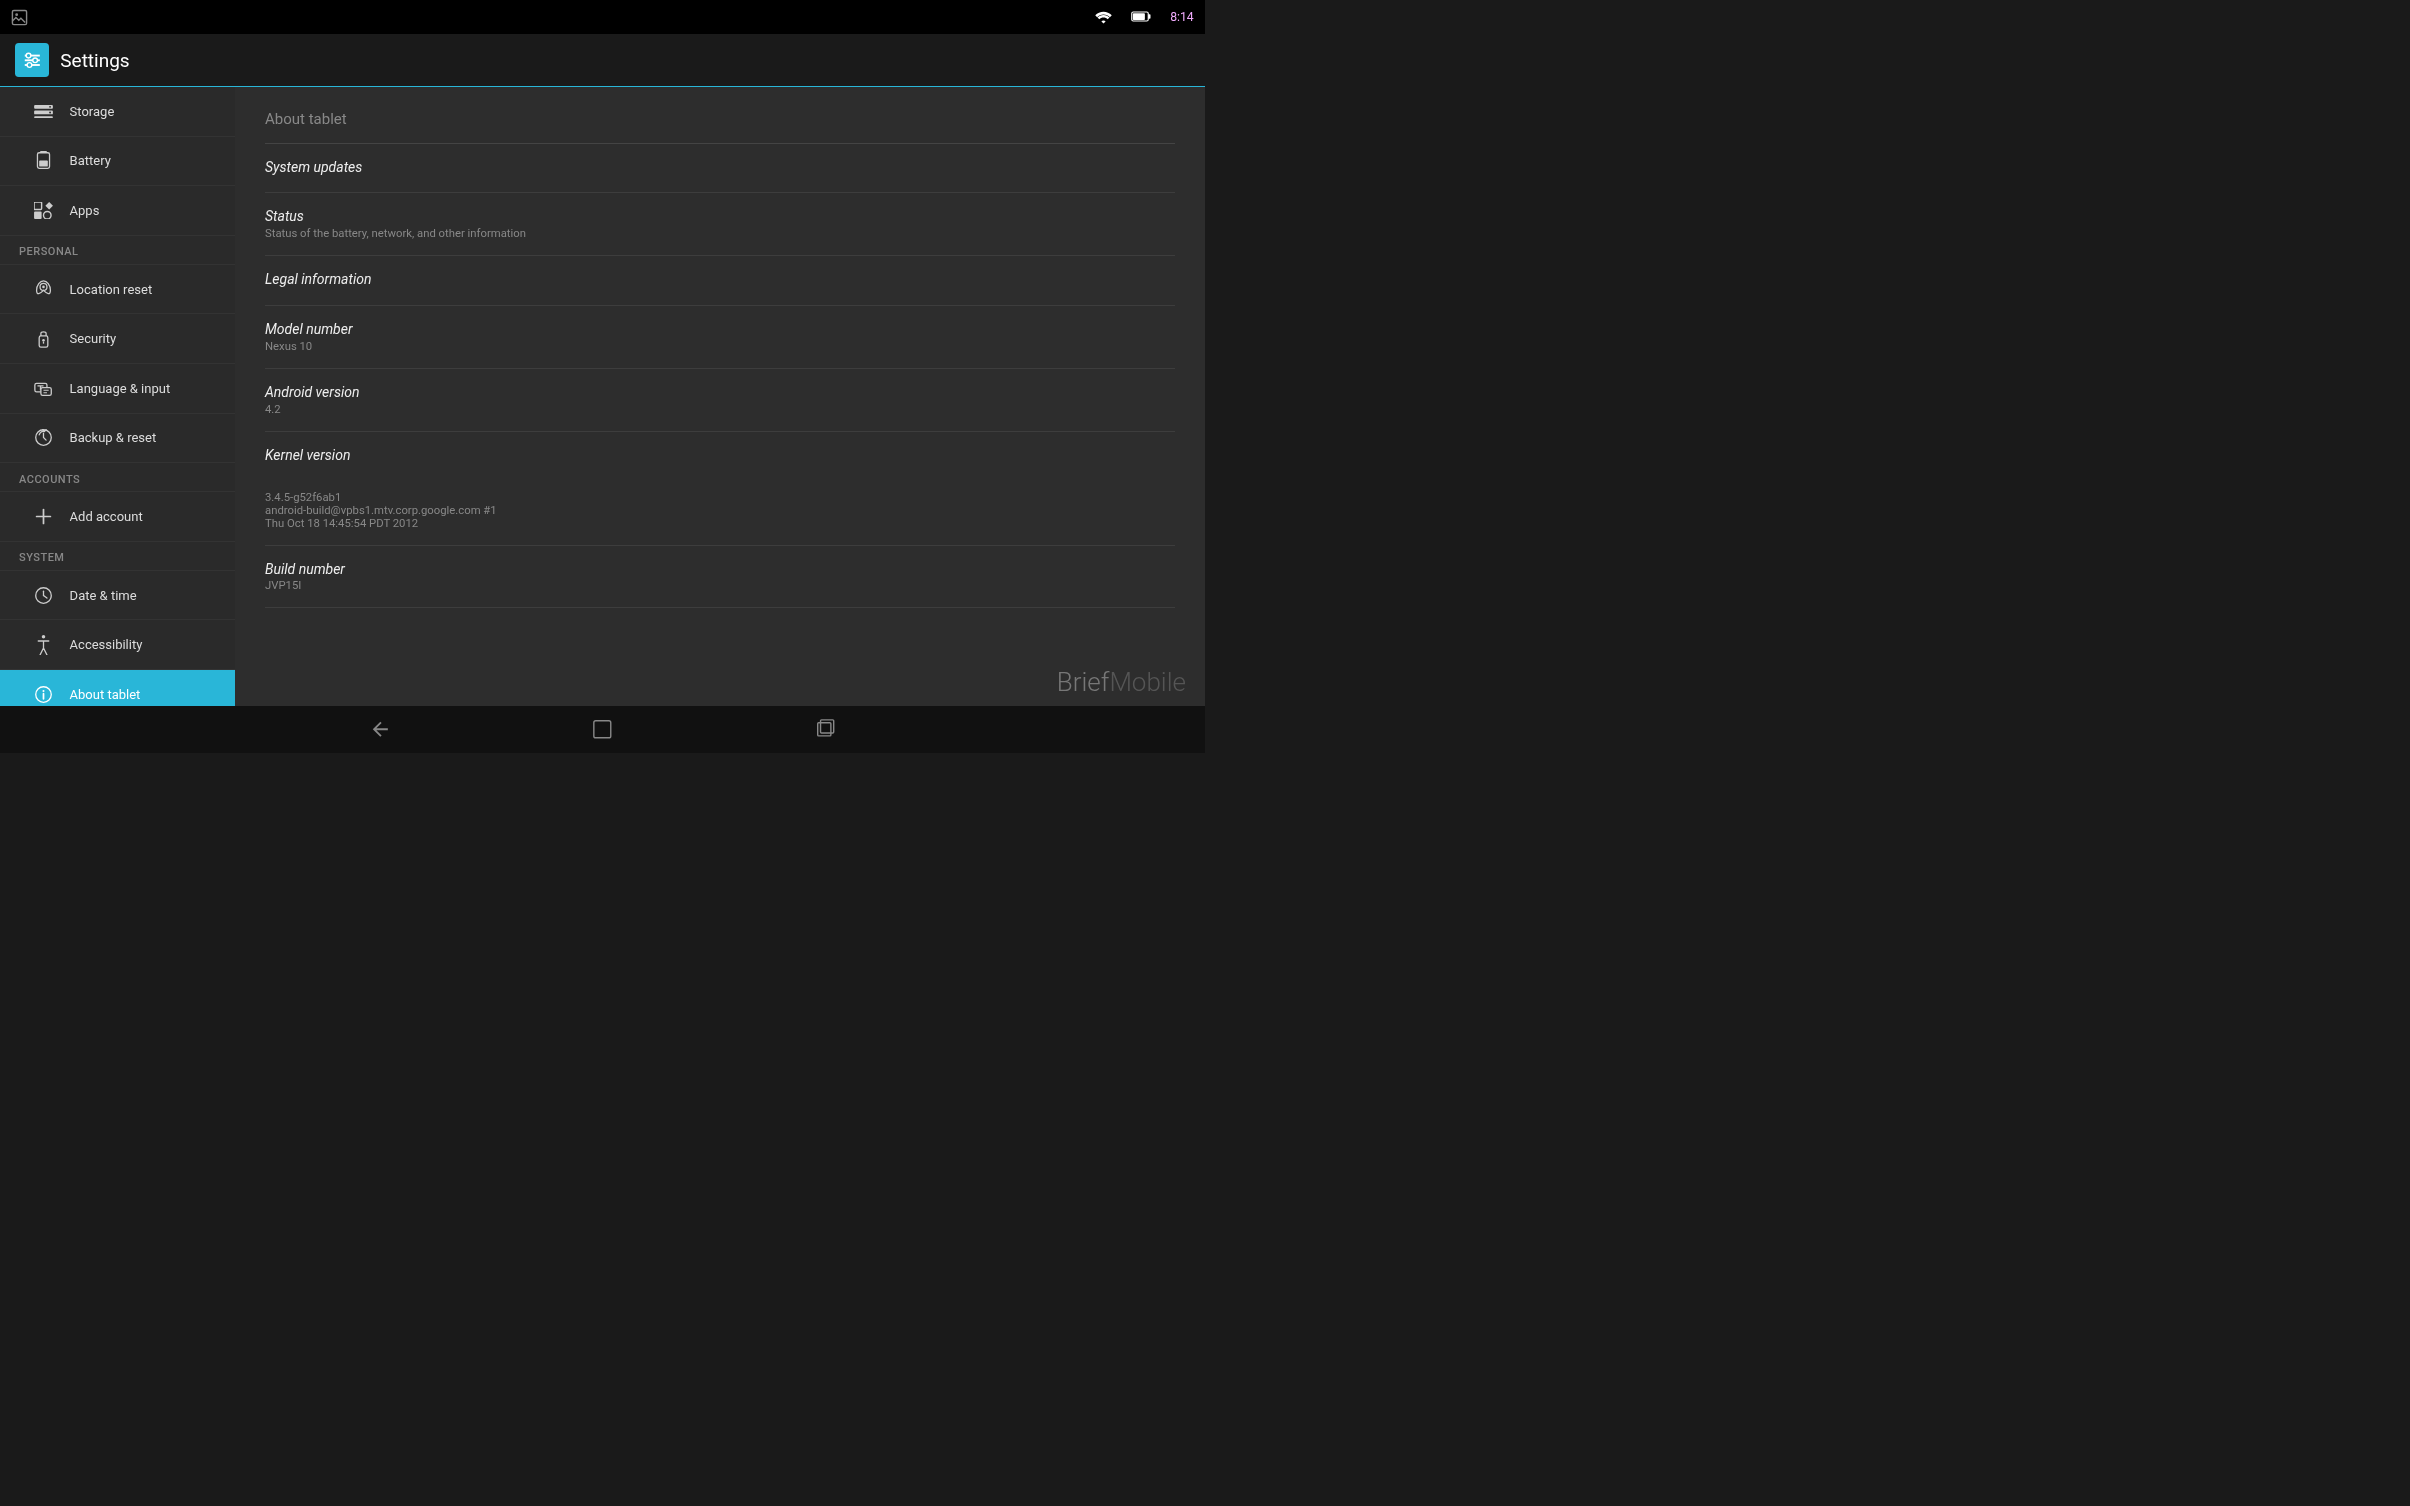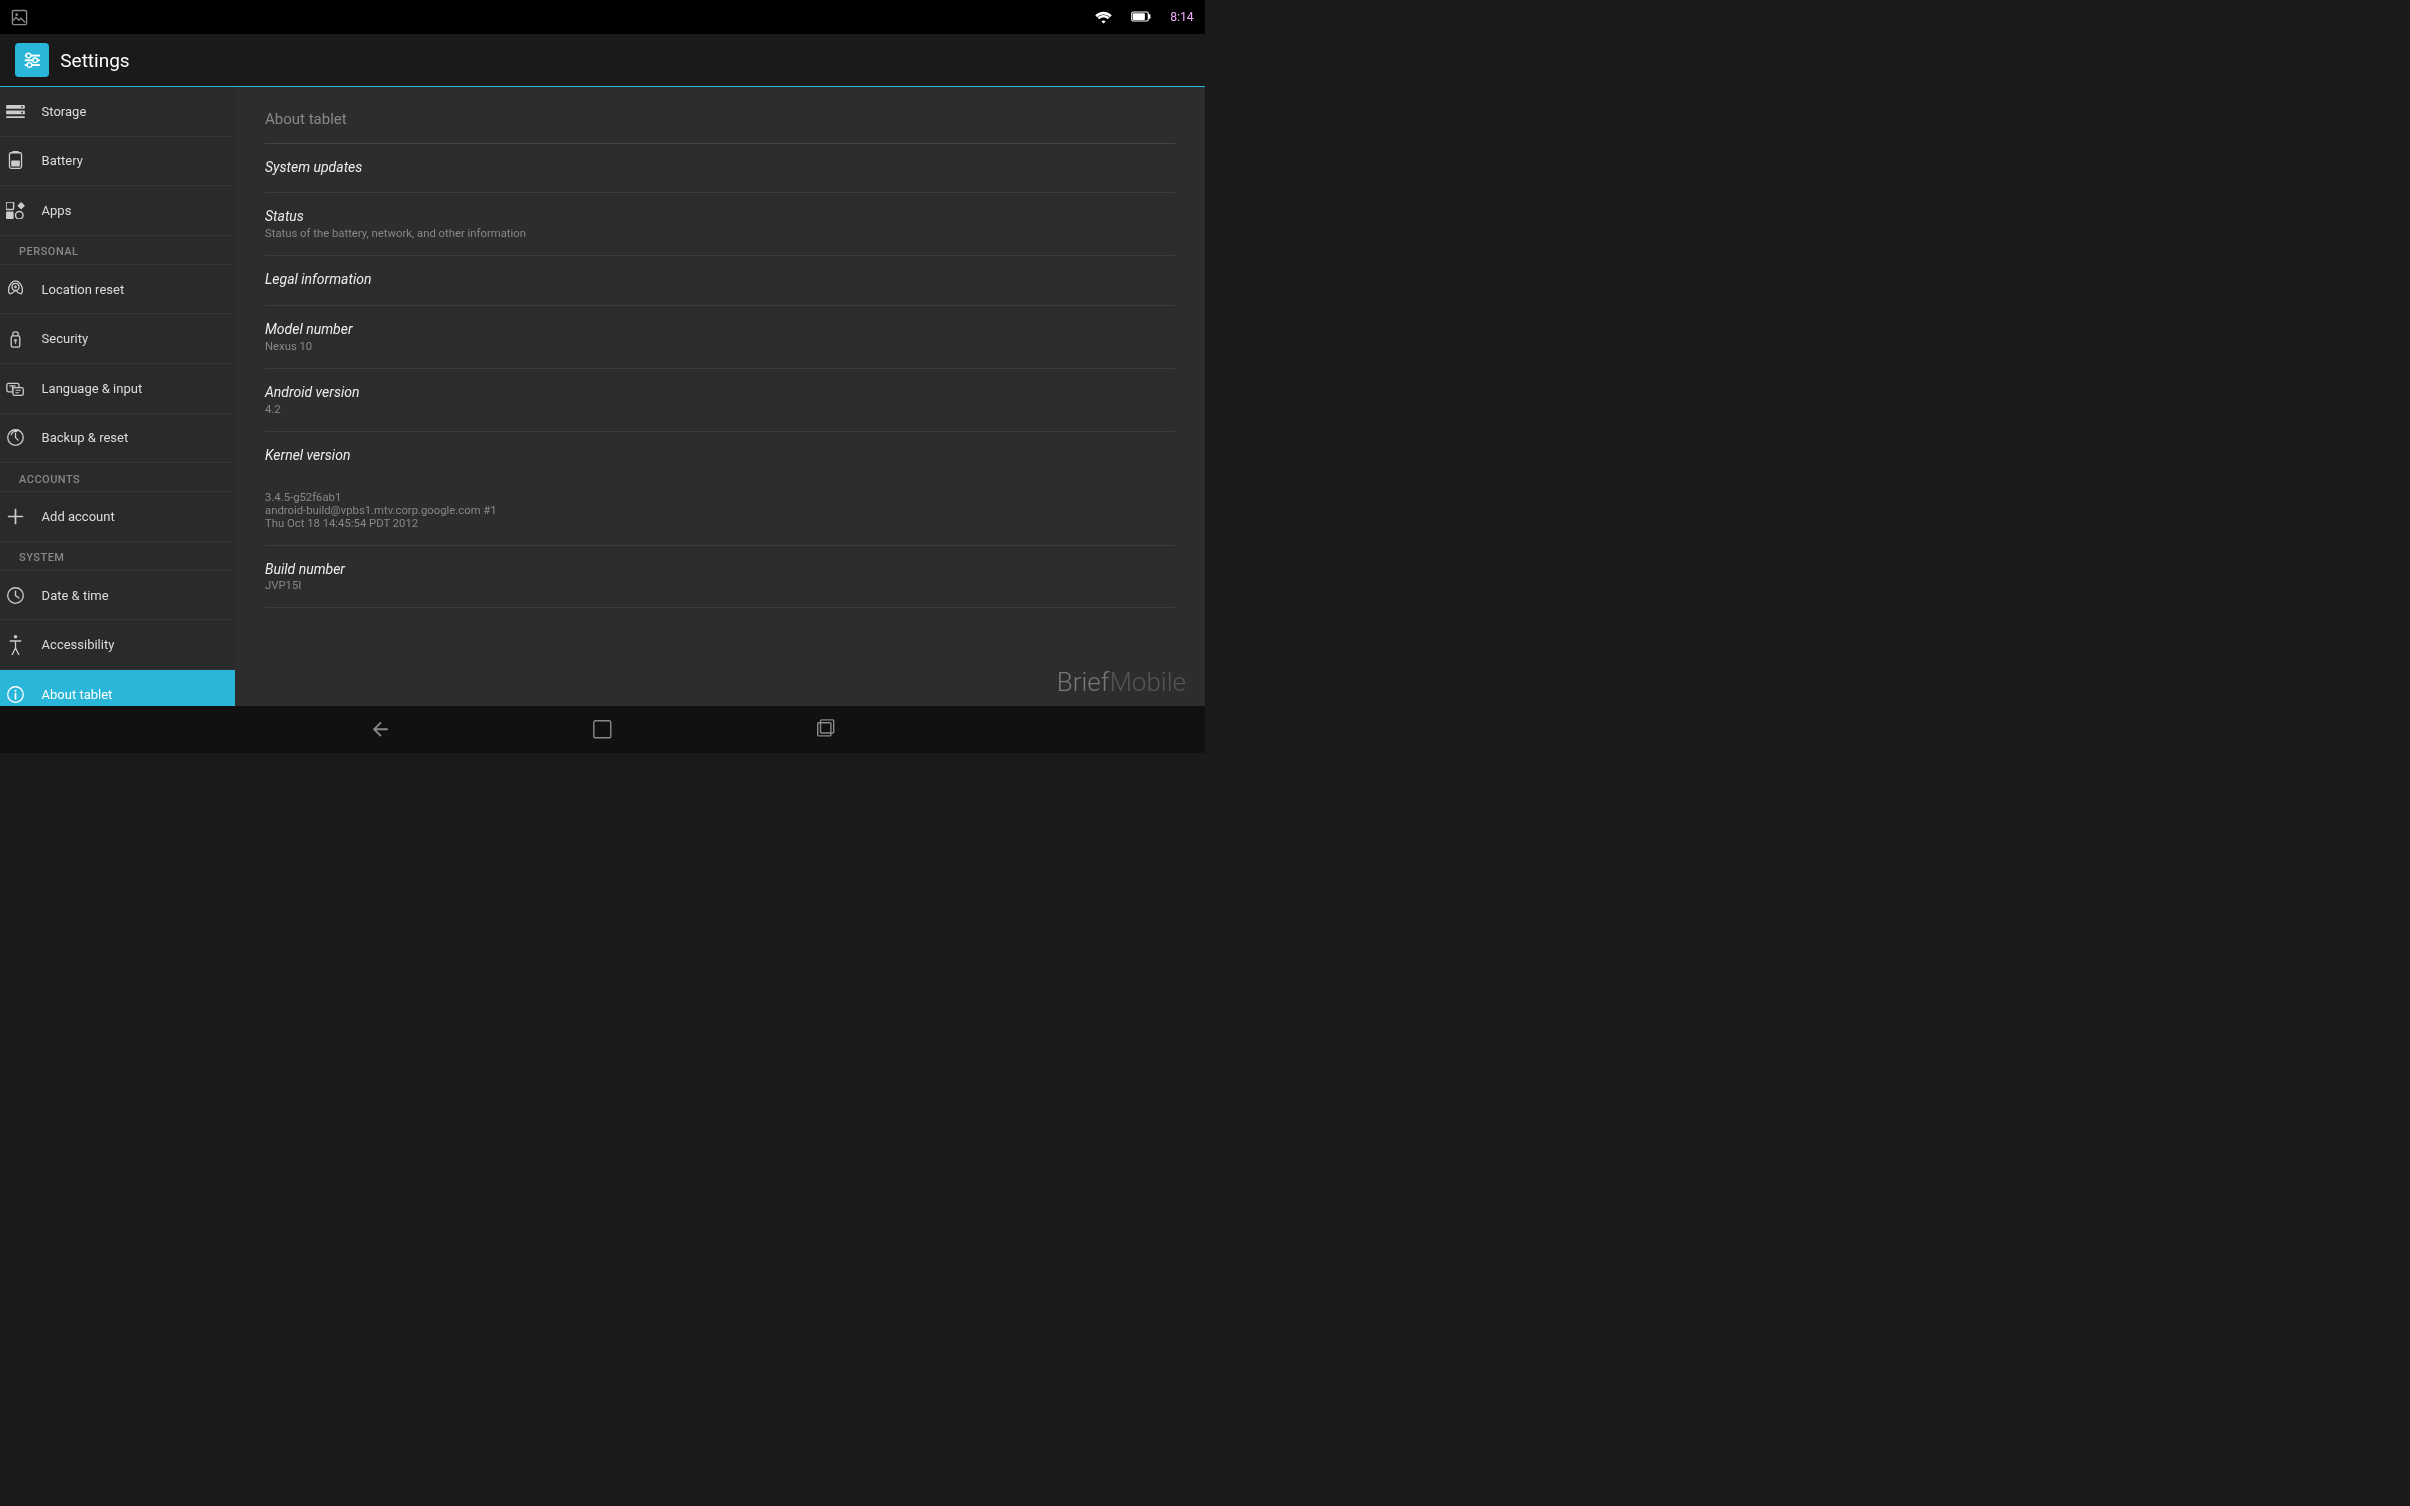--- a/index.html
+++ b/index.html
@@ -76,21 +76,21 @@
       background: #2a2a2a;
       overflow-y: auto;
       flex-shrink: 0;
       scrollbar-width: none;
     }
     .sidebar::-webkit-scrollbar { display: none; }
 
     .sidebar-item {
       display: flex;
       align-items: center;
-      padding: 13px 4px;
+      padding: 13px 32px;
       cursor: pointer;
       border-bottom: 0.9px solid #333333;
       position: relative;
     }
     .sidebar-item.active {
       background: #29b6d8;
     }
     .sidebar-item-icon {
       width: 22.6px;
       height: 22.6px;

